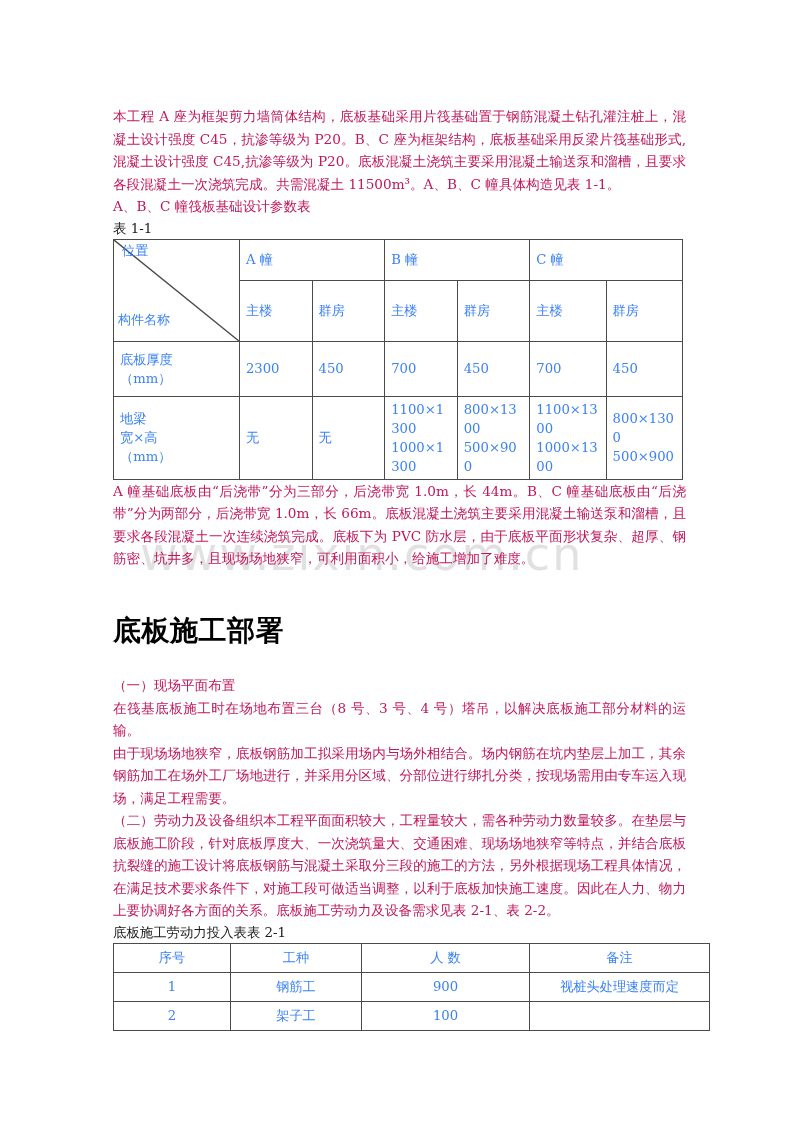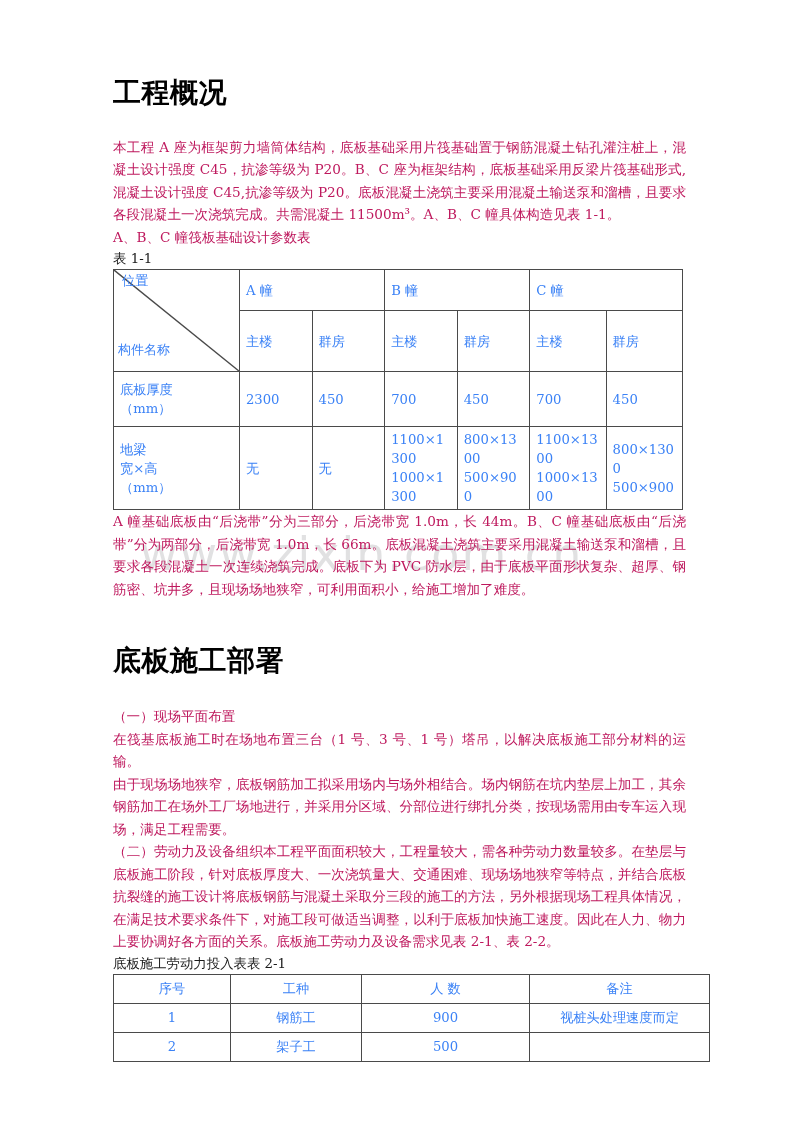--- a/index.html
+++ b/index.html
@@ -136,21 +136,20 @@
 <body>
 
 <div class="page">
 
   <div class="watermark">www.zixin.com.cn</div>
 
   <div class="content">
 
     <div class="spacer-h1-top"></div>
 
-    <h1 class="doc-h1">工程概况</h1>
 
     <div class="spacer-h1-bot"></div>
 
     <p class="para">本工程 A  座为框架剪力墙筒体结构，底板基础采用片筏基础置于钢筋混凝土钻孔灌注桩上，混凝土设计强度 C45，抗渗等级为 P20。B、C     座为框架结构，底板基础采用反梁片筏基础形式,混凝土设计强度 C45,抗渗等级为 P20。底板混凝土浇筑主要采用混凝土输送泵和溜槽，且要求各段混凝土一次浇筑完成。共需混凝土 11500m³。A、B、C  幢具体构造见表 1-1。</p>
 
     <p class="para">A、B、C  幢筏板基础设计参数表</p>
 
     <p class="caption">表 1-1</p>
 
     <table class="doc-table" id="table-1-1">
@@ -221,21 +220,21 @@
 
     <p class="para">A    幢基础底板由“后浇带”分为三部分，后浇带宽 1.0m，长 44m。B、C    幢基础底板由“后浇带”分为两部分，后浇带宽 1.0m，长 66m。底板混凝土浇筑主要采用混凝土输送泵和溜槽，且要求各段混凝土一次连续浇筑完成。底板下为 PVC    防水层，由于底板平面形状复杂、超厚、钢筋密、坑井多，且现场场地狭窄，可利用面积小，给施工增加了难度。</p>
 
     <div style="height:46px"></div>
 
     <h1 class="doc-h1">底板施工部署</h1>
 
     <div style="height:28px"></div>
 
     <p class="para">（一）现场平面布置</p>
-    <p class="para">在筏基底板施工时在场地布置三台（1  号、3  号、1  号）塔吊，以解决底板施工部分材料的运输。</p>
+    <p class="para">在筏基底板施工时在场地布置三台（8  号、3  号、4  号）塔吊，以解决底板施工部分材料的运输。</p>
     <p class="para">由于现场场地狭窄，底板钢筋加工拟采用场内与场外相结合。场内钢筋在坑内垫层上加工，其余钢筋加工在场外工厂场地进行，并采用分区域、分部位进行绑扎分类，按现场需用由专车运入现场，满足工程需要。</p>
     <p class="para">（二）劳动力及设备组织本工程平面面积较大，工程量较大，需各种劳动力数量较多。在垫层与底板施工阶段，针对底板厚度大、一次浇筑量大、交通困难、现场场地狭窄等特点，并结合底板抗裂缝的施工设计将底板钢筋与混凝土采取分三段的施工的方法，另外根据现场工程具体情况，在满足技术要求条件下，对施工段可做适当调整，以利于底板加快施工速度。因此在人力、物力上要协调好各方面的关系。底板施工劳动力及设备需求见表 2-1、表 2-2。</p>
 
     <p class="caption">底板施工劳动力投入表表 2-1</p>
 
     <table class="doc-table" id="table-2-1">
       <tbody>
         <tr>
           <td class="d0">序号</td>
           <td class="d1">工种</td>
@@ -244,20 +243,20 @@
         </tr>
         <tr>
           <td class="d0">1</td>
           <td class="d1">钢筋工</td>
           <td class="d2">900</td>
           <td class="d3">视桩头处理速度而定</td>
         </tr>
         <tr>
           <td class="d0">2</td>
           <td class="d1">架子工</td>
-          <td class="d2">500</td>
+          <td class="d2">100</td>
           <td class="d3"></td>
         </tr>
       </tbody>
     </table>
 
   </div>
 </div>
 
 </body></html>

